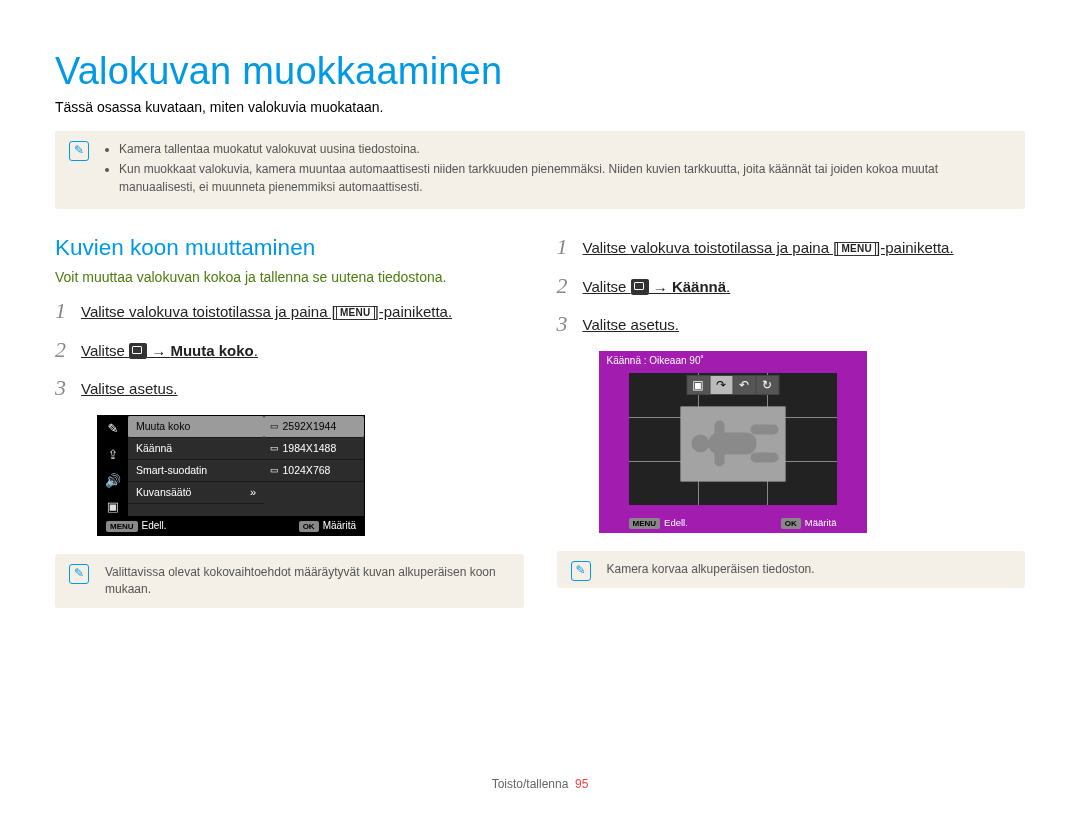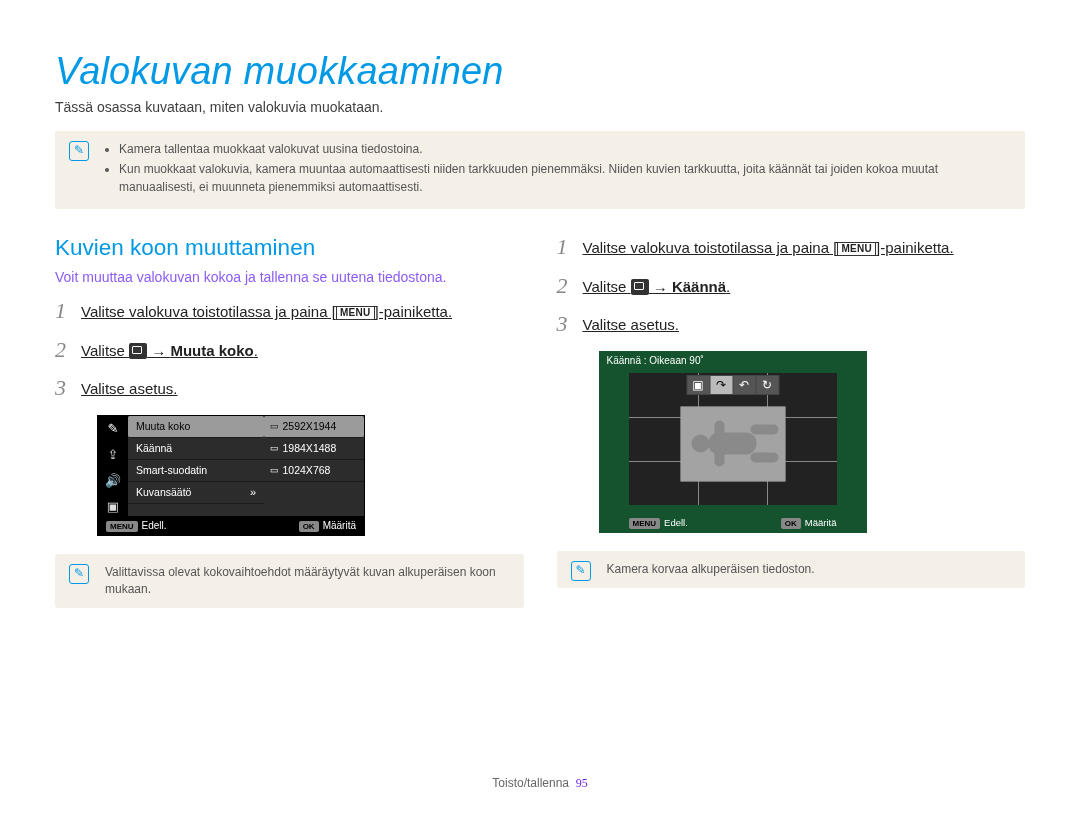--- a/index.html
+++ b/index.html
@@ -13,25 +13,24 @@
   }
   .page {
     padding: 50px 55px 30px 55px;
   }
   .page-title {
     color: #0099e6;
     font-size: 38px;
     font-weight: 400;
     margin-bottom: 6px;
     letter-spacing: .2px;
-    font-style: italic;
   }
   .page-sub {
     font-size: 14px;
-    color: #404040;
+    color: #000000;
     margin-bottom: 16px;
   }
   .note-box {
     background: #f4efe7;
     border-radius: 3px;
     padding: 10px 16px 10px 50px;
     position: relative;
     font-size: 12px;
     color: #555;
     line-height: 1.45;
@@ -58,21 +57,21 @@
   }
   .col { flex: 1; }
   .section-title {
     color: #0099e6;
     font-size: 22.5px;
     font-weight: 400;
     margin-bottom: 8px;
   }
   .section-sub {
     font-size: 14px;
-    color: #8b5cf6;
+    color: #4d7c0f;
     margin-bottom: 14px;
   }
   .step {
     display: flex;
     align-items: flex-start;
     gap: 10px;
     font-size: 15px;
     color: #222;
     margin-bottom: 14px;
     line-height: 1.5;
@@ -172,21 +171,21 @@
   .foot-btn {
     background: #888; color: #000; font-size: 8px;
     padding: 1px 4px; border-radius: 2px; margin-right: 4px;
     font-weight: 700;
   }
 
   
   .cam-rotate {
     width: 268px;
     height: 182px;
-    background: #14532d;
+    background: #a21caf;
     margin: 6px 0 18px 42px;
     position: relative;
     font-size: 10px;
     color: #fff;
   }
   .cam-rotate-head {
     padding: 4px 8px;
     font-size: 10px;
   }
   .cam-rotate-canvas {
@@ -229,34 +228,34 @@
   }
 
   .footer {
     position: absolute;
     bottom: 24px;
     left: 0; right: 0;
     text-align: center;
     font-size: 12px;
     color: #666;
   }
-  .footer-num { color: #6d28d9; font-family: Liberation Serif, serif; }
+  .footer-num { color: #ef4444; }
 </style>
 </head>
 <body>
 
 <div class="page">
 
   <h1 class="page-title">Valokuvan muokkaaminen</h1>
   <div class="page-sub">Tässä osassa kuvataan, miten valokuvia muokataan.</div>
 
   <div class="note-box">
     <div class="note-icon">✎</div>
     <ul>
-      <li>Kamera tallentaa muokkaat valokuvat uusina tiedostoina.</li>
+      <li>Kamera tallentaa muokatut valokuvat uusina tiedostoina.</li>
       <li>Kun muokkaat valokuvia, kamera muuntaa automaattisesti niiden tarkkuuden pienemmäksi. Niiden kuvien tarkkuutta, joita käännät tai joiden kokoa muutat manuaalisesti, ei muunneta pienemmiksi automaattisesti.</li>
     </ul>
   </div>
 
   <div class="columns">
 
     <div class="col">
       <h2 class="section-title">Kuvien koon muuttaminen</h2>
       <div class="section-sub">Voit muuttaa valokuvan kokoa ja tallenna se uutena tiedostona.</div>
 

